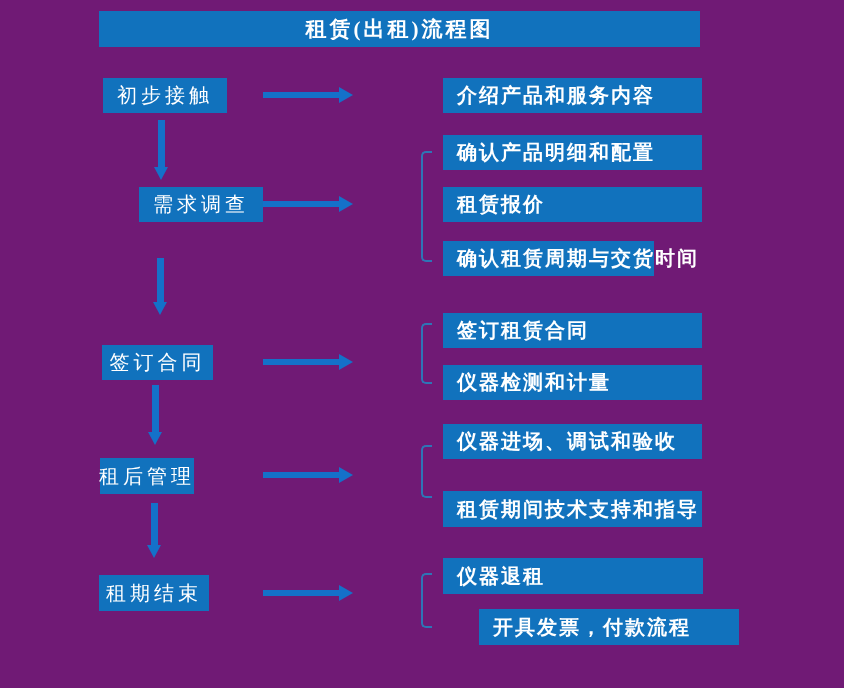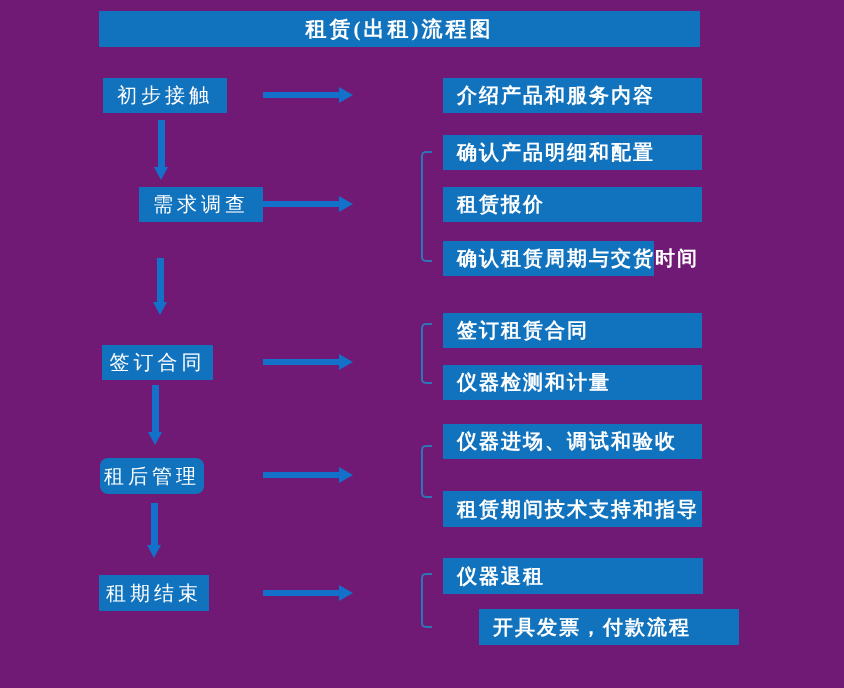--- a/index.html
+++ b/index.html
@@ -54,21 +54,21 @@
 
 <div class="canvas">
 
   <div class="title-bar" style="left:99px;top:11px;width:601px;height:36px;">
     <span>租赁(出租)流程图</span>
   </div>
 
   <div class="stage-box" style="left:103px;top:78px;width:124px;height:35px;">初步接触</div>
   <div class="stage-box" style="left:103px;top:187px;width:124px;height:35px;margin-left:36px;">需求调查</div>
   <div class="stage-box" style="left:102px;top:345px;width:111px;height:35px;">签订合同</div>
-  <div class="stage-box" style="left:100px;top:458px;width:104px;height:36px;border-radius:8px;">租后管理</div>
+  <div class="stage-box" style="left:100px;top:458px;width:94px;height:36px;">租后管理</div>
   <div class="stage-box" style="left:99px;top:575px;width:110px;height:36px;">租期结束</div>
 
   <div class="detail-box" style="left:443px;top:78px;width:259px;height:35px;">介绍产品和服务内容</div>
   <div class="detail-box" style="left:443px;top:135px;width:259px;height:35px;">确认产品明细和配置</div>
   <div class="detail-box" style="left:443px;top:187px;width:259px;height:35px;">租赁报价</div>
   <div class="detail-box" style="left:443px;top:241px;width:211px;height:35px;">确认租赁周期与交货时间</div>
   <div class="detail-box" style="left:443px;top:313px;width:259px;height:35px;">签订租赁合同</div>
   <div class="detail-box" style="left:443px;top:365px;width:259px;height:35px;">仪器检测和计量</div>
   <div class="detail-box" style="left:443px;top:424px;width:259px;height:35px;">仪器进场、调试和验收</div>
   <div class="detail-box" style="left:443px;top:491px;width:259px;height:36px;">租赁期间技术支持和指导</div>

